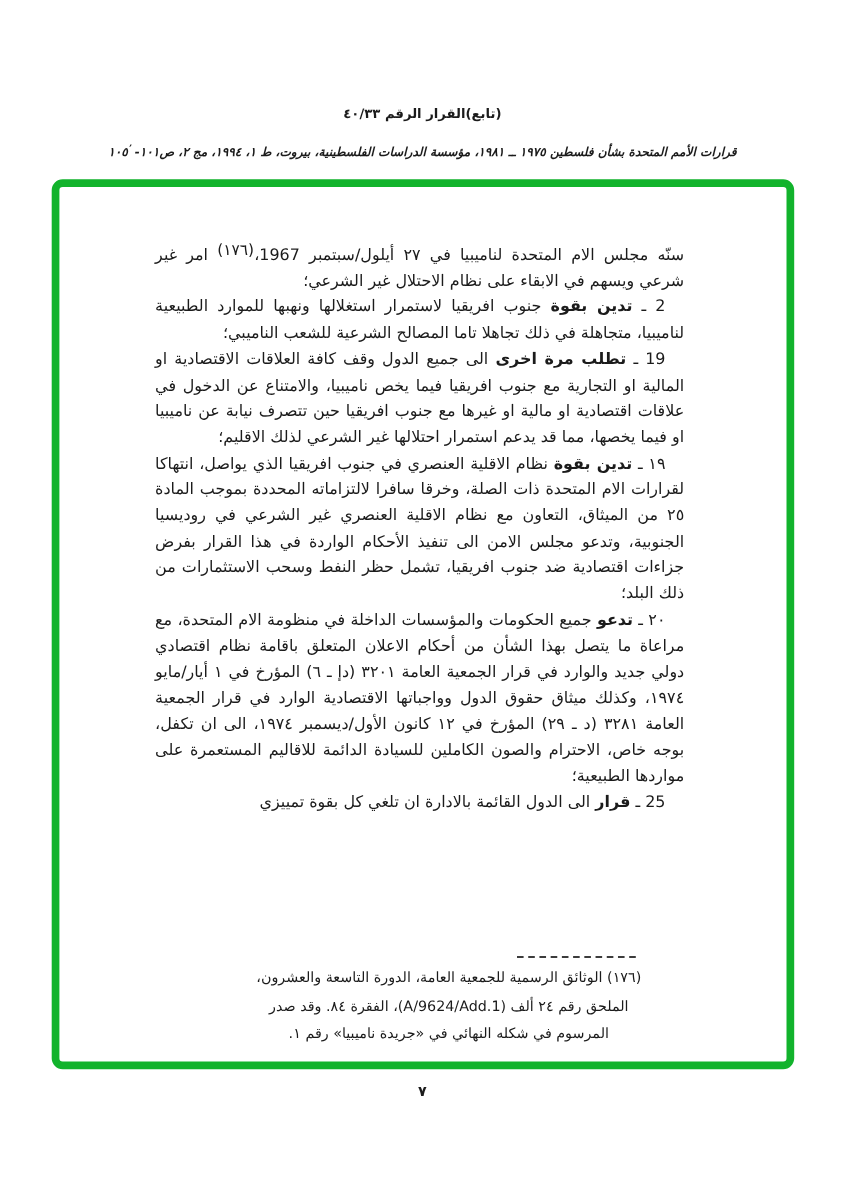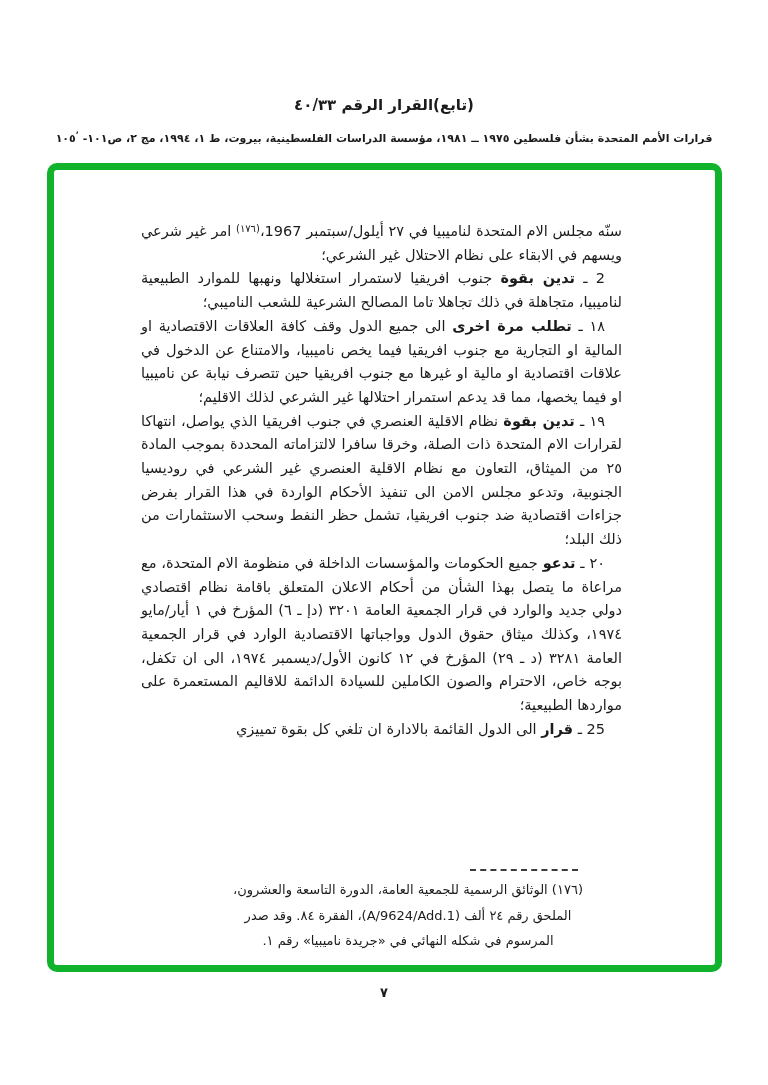--- a/index.html
+++ b/index.html
@@ -13,30 +13,31 @@
     overflow: hidden;
     font-family: "DejaVu Sans", sans-serif;
     color: var(--ink);
   }
   .header-title {
     position: absolute;
     top: 96px; left: 0; right: 0;
     direction: rtl;
     text-align: center;
     font-weight: bold;
-    font-size: 15px;
+    font-size: 12px;
     letter-spacing: 0;
   }
   .header-source {
     position: absolute;
     top: 130px; left: 0; right: 0;
     direction: rtl;
     text-align: center;
     font-weight: bold;
     font-size: 11px;
+    font-style: italic;
   }
   .header-source .mark {
     font-size: 8px;
     vertical-align: 5px;
   }
   .frame {
     position: absolute;
     left: 47px; top: 163px;
     width: 675px; height: 809px;
     border: 7px solid var(--green);
@@ -50,21 +51,21 @@
     direction: rtl;
   }
   .para {
     margin: 0;
     font-size: 14.5px;
     line-height: 23.7px;
     text-align: justify;
   }
   .para.indent { text-indent: 17px; }
   .para .bold { font-weight: bold; }
-  .para .sup { font-size: 10px; vertical-align: 4px; letter-spacing: -0.5px; }
+  .para .sup { font-size: 14px; vertical-align: 4px; letter-spacing: -0.5px; }
   .footnote-sep {
     position: absolute;
     top: 699px; left: 416px;
     width: 108px; height: 0;
     border-top: 2px dashed #3c3c3c;
   }
   .footnote {
     position: absolute;
     top: 707px; left: 179px;
     width: 350px;
@@ -90,21 +91,21 @@
 
   <div class="header-source">
     <span>قرارات الأمم المتحدة بشأن فلسطين ١٩٧٥ ــ ١٩٨١، مؤسسة الدراسات الفلسطينية، بيروت، ط ١، ١٩٩٤، مج ٢، ص١٠١- ١٠٥</span><span class="mark">٬</span>
   </div>
 
   <div class="frame">
 
     <div class="body-text">
         <p class="para"><span>سنّه مجلس الام المتحدة لناميبيا في ٢٧ أيلول/سبتمبر 1967،</span><span class="sup">(١٧٦)</span><span> امر غير شرعي ويسهم في الابقاء على نظام الاحتلال غير الشرعي؛</span></p>
         <p class="para indent"><span>2 ـ </span><span class="bold">تدين بقوة</span><span> جنوب افريقيا لاستمرار استغلالها ونهبها للموارد الطبيعية لناميبيا، متجاهلة في ذلك تجاهلا تاما المصالح الشرعية للشعب الناميبي؛</span></p>
-        <p class="para indent"><span>١٨ ـ </span><span class="bold">تطلب مرة اخرى</span><span> الى جميع الدول وقف كافة العلاقات الاقتصادية او المالية او التجارية مع جنوب افريقيا فيما يخص ناميبيا، والامتناع عن الدخول في علاقات اقتصادية او مالية او غيرها مع جنوب افريقيا حين تتصرف نيابة عن ناميبيا او فيما يخصها، مما قد يدعم استمرار احتلالها غير الشرعي لذلك الاقليم؛</span></p>
+        <p class="para indent"><span>19 ـ </span><span class="bold">تطلب مرة اخرى</span><span> الى جميع الدول وقف كافة العلاقات الاقتصادية او المالية او التجارية مع جنوب افريقيا فيما يخص ناميبيا، والامتناع عن الدخول في علاقات اقتصادية او مالية او غيرها مع جنوب افريقيا حين تتصرف نيابة عن ناميبيا او فيما يخصها، مما قد يدعم استمرار احتلالها غير الشرعي لذلك الاقليم؛</span></p>
         <p class="para indent"><span>١٩ ـ </span><span class="bold">تدين بقوة</span><span> نظام الاقلية العنصري في جنوب افريقيا الذي يواصل، انتهاكا لقرارات الام المتحدة ذات الصلة، وخرقا سافرا لالتزاماته المحددة بموجب المادة ٢٥ من الميثاق، التعاون مع نظام الاقلية العنصري غير الشرعي في روديسيا الجنوبية، وتدعو مجلس الامن الى تنفيذ الأحكام الواردة في هذا القرار بفرض جزاءات اقتصادية ضد جنوب افريقيا، تشمل حظر النفط وسحب الاستثمارات من ذلك البلد؛</span></p>
         <p class="para indent"><span>٢٠ ـ </span><span class="bold">تدعو</span><span> جميع الحكومات والمؤسسات الداخلة في منظومة الام المتحدة، مع مراعاة ما يتصل بهذا الشأن من أحكام الاعلان المتعلق باقامة نظام اقتصادي دولي جديد والوارد في قرار الجمعية العامة ٣٢٠١ (دإ ـ ٦) المؤرخ في ١ أيار/مايو ١٩٧٤، وكذلك ميثاق حقوق الدول وواجباتها الاقتصادية الوارد في قرار الجمعية العامة ٣٢٨١ (د ـ ٢٩) المؤرخ في ١٢ كانون الأول/ديسمبر ١٩٧٤، الى ان تكفل، بوجه خاص، الاحترام والصون الكاملين للسيادة الدائمة للاقاليم المستعمرة على مواردها الطبيعية؛</span></p>
         <p class="para indent"><span>25 ـ </span><span class="bold">قرار</span><span> الى الدول القائمة بالادارة ان تلغي كل بقوة تمييزي</span></p>
       </div>
 
     <div class="footnote-sep"></div>
 
     <div class="footnote">(١٧٦) الوثائق الرسمية للجمعية العامة، الدورة التاسعة والعشرون، الملحق رقم ٢٤ ألف (A/9624/Add.1)، الفقرة ٨٤. وقد صدر المرسوم في شكله النهائي في «جريدة ناميبيا» رقم ١.</div>
 
   </div>

